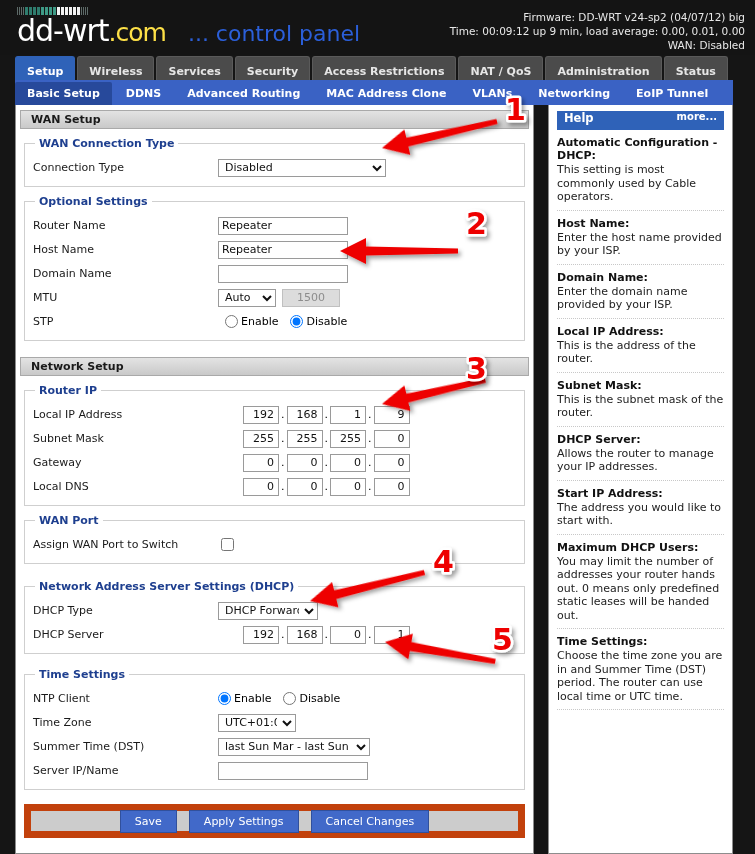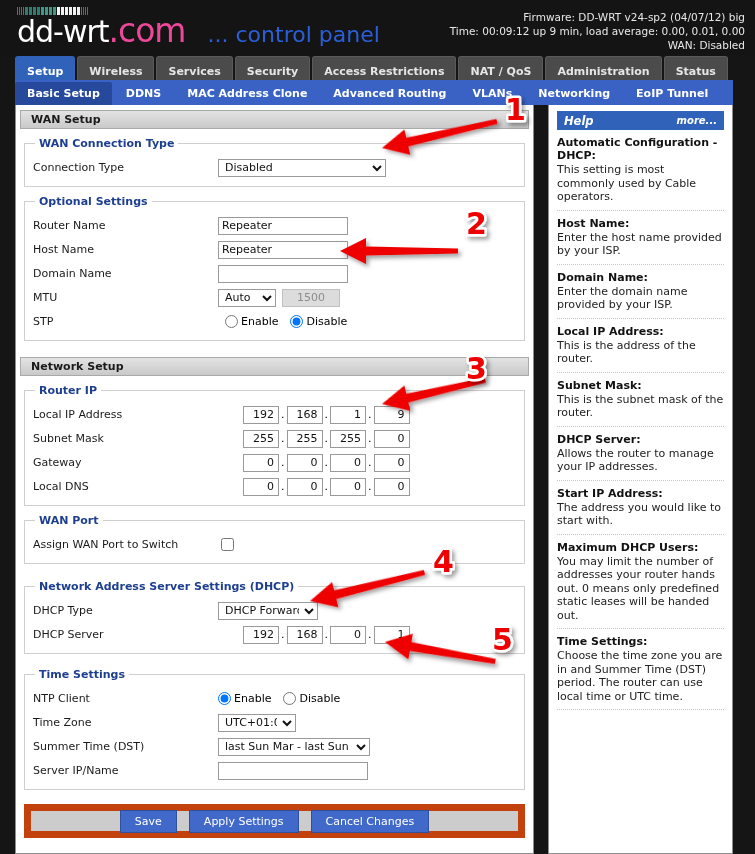--- a/index.html
+++ b/index.html
@@ -28,21 +28,21 @@
   .tk-teal { height: 8px; background: #2f7d6e; }
   .tk-teal2 { height: 8px; background: #3e9a86; }
   .tk-white { height: 8px; background: #f2f2f2; }
   #wordmark {
     margin-top: 1px;
     font-family: "DejaVu Sans", "Liberation Sans", sans-serif;
     font-size: 30px; font-weight: 400; letter-spacing: -1px;
     line-height: 30px; white-space: nowrap;
   }
   #wordmark .w1 { color: #ffffff; }
-  #wordmark .w2 { color: #ec4899; font-size: 33px; }
+  #wordmark .w2 { color: #fde047; font-size: 25px; }
   #wordmark .w3 { color: #2b5fd9; font-size: 22px; margin-left: 22px; letter-spacing: 0px; }
 
   #sysinfo {
     position: absolute; right: 10px; top: 10px;
     text-align: right; color: #e8e8e8; font-size: 10.5px; line-height: 14px;
   }
 
   
   #tabrow {
     position: absolute; left: 15px; top: 56px; height: 24px;
@@ -149,24 +149,23 @@
   }
   .btn {
     background: #4169c9; color: #ffffff; border: 1px solid #31509c;
     font-family: "DejaVu Sans", "Liberation Sans", sans-serif;
     font-size: 11px; padding: 4px 14px; cursor: pointer;
   }
 
   
   #helphead {
     background: #2f62b8; color: #ffffff; height: 19px;
-    display: flex; align-items: center; justify-content: space-between;
+    display: flex; align-items: flex-start; justify-content: space-between;
     padding: 0 7px; font-weight: bold; font-size: 11.5px;
     margin: 0 0 6px 0;
-    font-style: italic;
   }
   #helphead .more { font-size: 10px; font-weight: bold; cursor: pointer; }
   .hitem { padding-bottom: 6px; margin-bottom: 6px; border-bottom: 1px dotted #c8c8c8; }
   .hitem .ht { font-weight: bold; font-size: 11px; color: #121212; display: block; margin-bottom: 1px; }
   .hitem .hb { font-size: 11px; color: #222; line-height: 13.5px; display: block; }
 
   
   #overlay { position: absolute; left: 0; top: 0; width: 755px; height: 854px; pointer-events: none; }
 </style>
 </head>
@@ -220,22 +219,22 @@
     <div class="tab">Security</div>
     <div class="tab">Access Restrictions</div>
     <div class="tab">NAT / QoS</div>
     <div class="tab">Administration</div>
     <div class="tab">Status</div>
   </div>
 
   <div id="subtabrow">
     <div class="subtab active">Basic Setup</div>
     <div class="subtab">DDNS</div>
+    <div class="subtab">Advanced Routing</div>
     <div class="subtab">MAC Address Clone</div>
-    <div class="subtab">Advanced Routing</div>
     <div class="subtab">VLANs</div>
     <div class="subtab">Networking</div>
     <div class="subtab">EoIP Tunnel</div>
   </div>
 
   <div id="content">
 
     <div class="secbar">WAN Setup</div>
 
     <fieldset class="fs">

